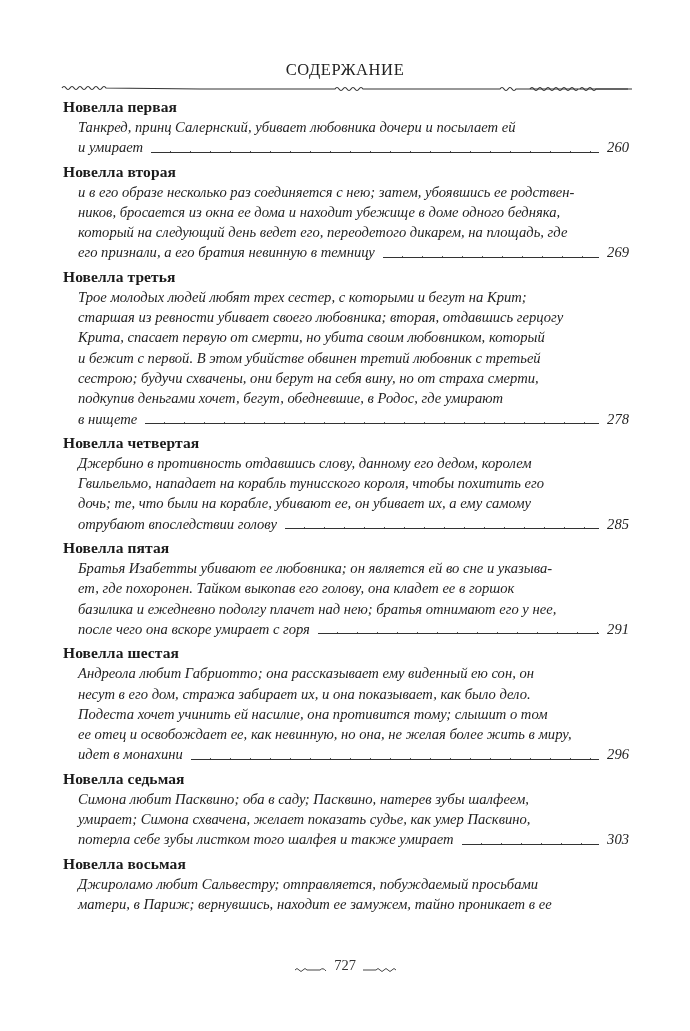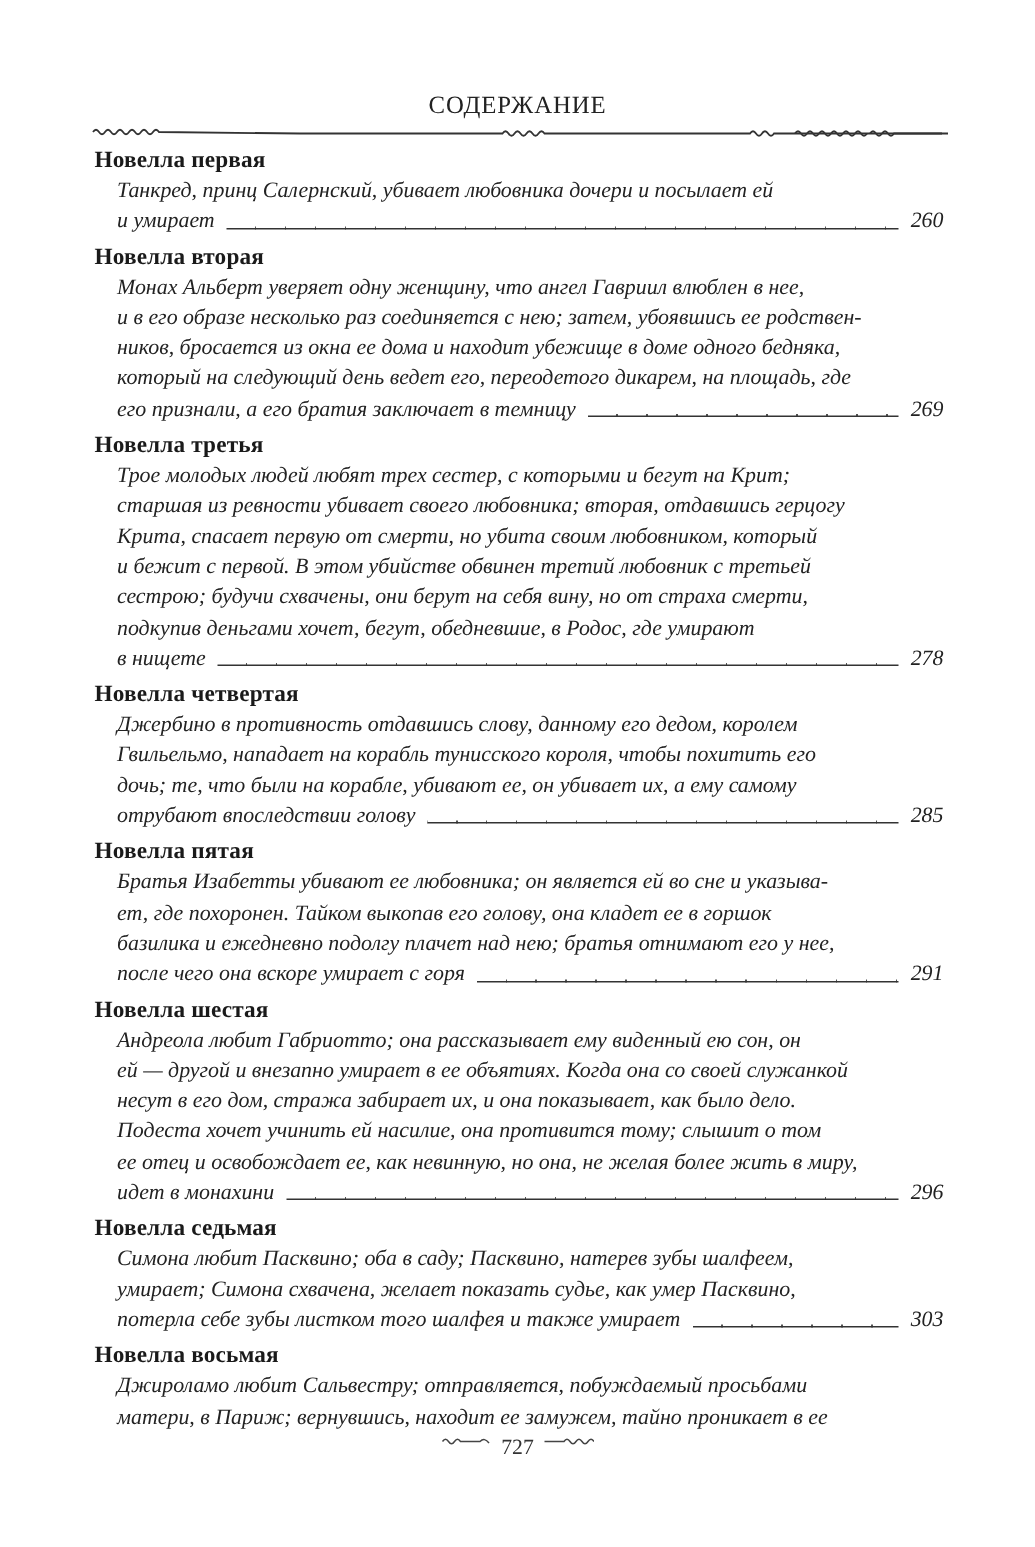--- a/index.html
+++ b/index.html
@@ -92,21 +92,21 @@
     .folio {
       position: absolute;
       top: 957px;
       left: 0;
       width: 690px;
       text-align: center;
       font-size: 14.5px;
       color: #333;
       display: flex;
       justify-content: center;
-      align-items: flex-start;
+      align-items: flex-end;
       gap: 6px;
     }
     .folio svg { display: block; }
   </style>
 </head>
 <body>
 
 <div class="page">
 
   <div class="title">СОДЕРЖАНИЕ</div>
@@ -129,26 +129,25 @@
           <span>и умирает</span>
           <span class="leader"></span>
           <span class="page-ref">260</span>
         </div>
       </div>
     </div>
 
     <div class="entry">
       <div class="entry-title">Новелла вторая</div>
       <div class="entry-body">
-        <span class="line">Монах Альберт уверяет одну женщину, что ангел Гавриил влюблен в нее,</span>
         <span class="line">и в его образе несколько раз соединяется с нею; затем, убоявшись ее родствен-</span>
         <span class="line">ников, бросается из окна ее дома и находит убежище в доме одного бедняка,</span>
         <span class="line">который на следующий день ведет его, переодетого дикарем, на площадь, где</span>
         <div class="last-line">
-          <span>его признали, а его братия заключает в темницу</span>
+          <span>его признали, а его братия невинную в темницу</span>
           <span class="leader"></span>
           <span class="page-ref">269</span>
         </div>
       </div>
     </div>
 
     <div class="entry">
       <div class="entry-title">Новелла третья</div>
       <div class="entry-body">
         <span class="line">Трое молодых людей любят трех сестер, с которыми и бегут на Крит;</span>
@@ -190,21 +189,20 @@
           <span class="leader"></span>
           <span class="page-ref">291</span>
         </div>
       </div>
     </div>
 
     <div class="entry">
       <div class="entry-title">Новелла шестая</div>
       <div class="entry-body">
         <span class="line">Андреола любит Габриотто; она рассказывает ему виденный ею сон, он</span>
-        <span class="line">ей — другой и внезапно умирает в ее объятиях. Когда она со своей служанкой</span>
         <span class="line">несут в его дом, стража забирает их, и она показывает, как было дело.</span>
         <span class="line">Подеста хочет учинить ей насилие, она противится тому; слышит о том</span>
         <span class="line">ее отец и освобождает ее, как невинную, но она, не желая более жить в миру,</span>
         <div class="last-line">
           <span>идет в монахини</span>
           <span class="leader"></span>
           <span class="page-ref">296</span>
         </div>
       </div>
     </div>

